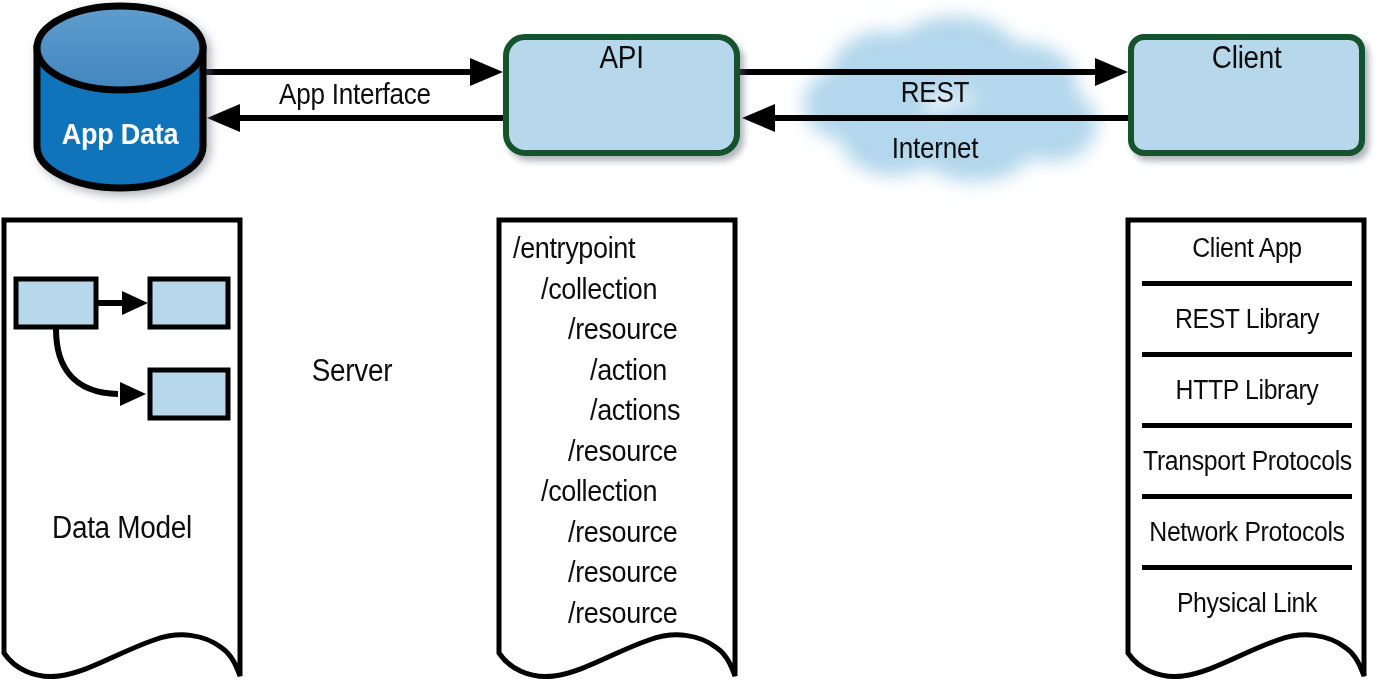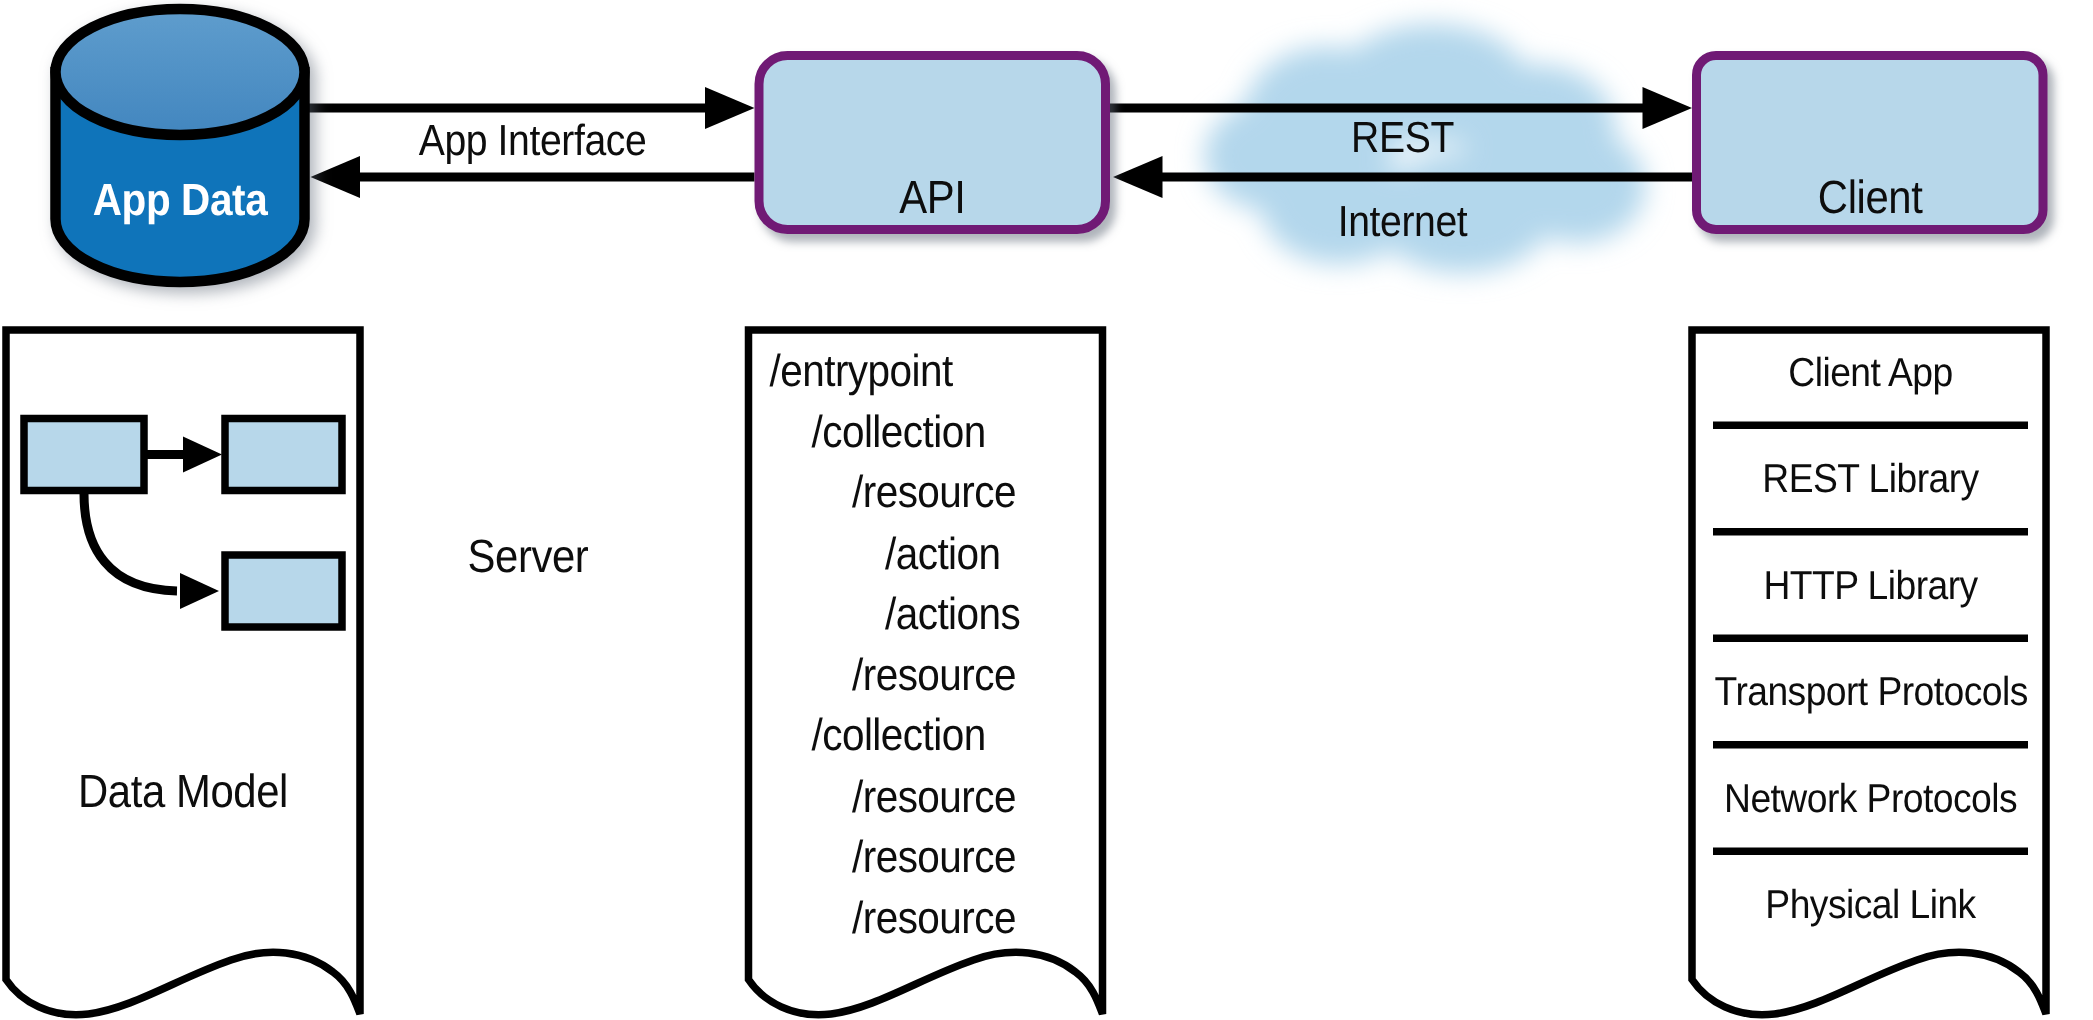--- a/index.html
+++ b/index.html
@@ -3,22 +3,22 @@
 <meta charset="utf-8">
 <style>
   html,body{margin:0;padding:0;background:#ffffff;}
   #stage{
     position:relative;width:1395px;height:680px;background:#ffffff;overflow:hidden;
     font-family:"Liberation Sans",sans-serif;color:#0d0d0d;
   }
   #shapes{position:absolute;left:0;top:0;z-index:1;}
   .node{
     position:absolute;width:237px;height:122px;background:#b7d7ea;
-    border:6px solid #701a75;border-radius:22px;box-sizing:border-box;
-    display:flex;align-items:flex-end;justify-content:center;z-index:2;
+    border:6px solid #14532d;border-radius:22px;box-sizing:border-box;
+    display:flex;align-items:flex-start;justify-content:center;z-index:2;
     box-shadow:4px 5px 6px rgba(95,105,120,.5);
   }
   .node .txt{font-size:31px;transform:scaleX(.9);letter-spacing:-.3px;white-space:nowrap;}
   .lbl{
     position:absolute;z-index:3;white-space:nowrap;text-align:center;
     transform:scaleX(.9);letter-spacing:-.3px;line-height:34px;height:34px;
   }
   .edge-lbl{font-size:29px;}
   .cap{font-size:31px;}
   .ep{

